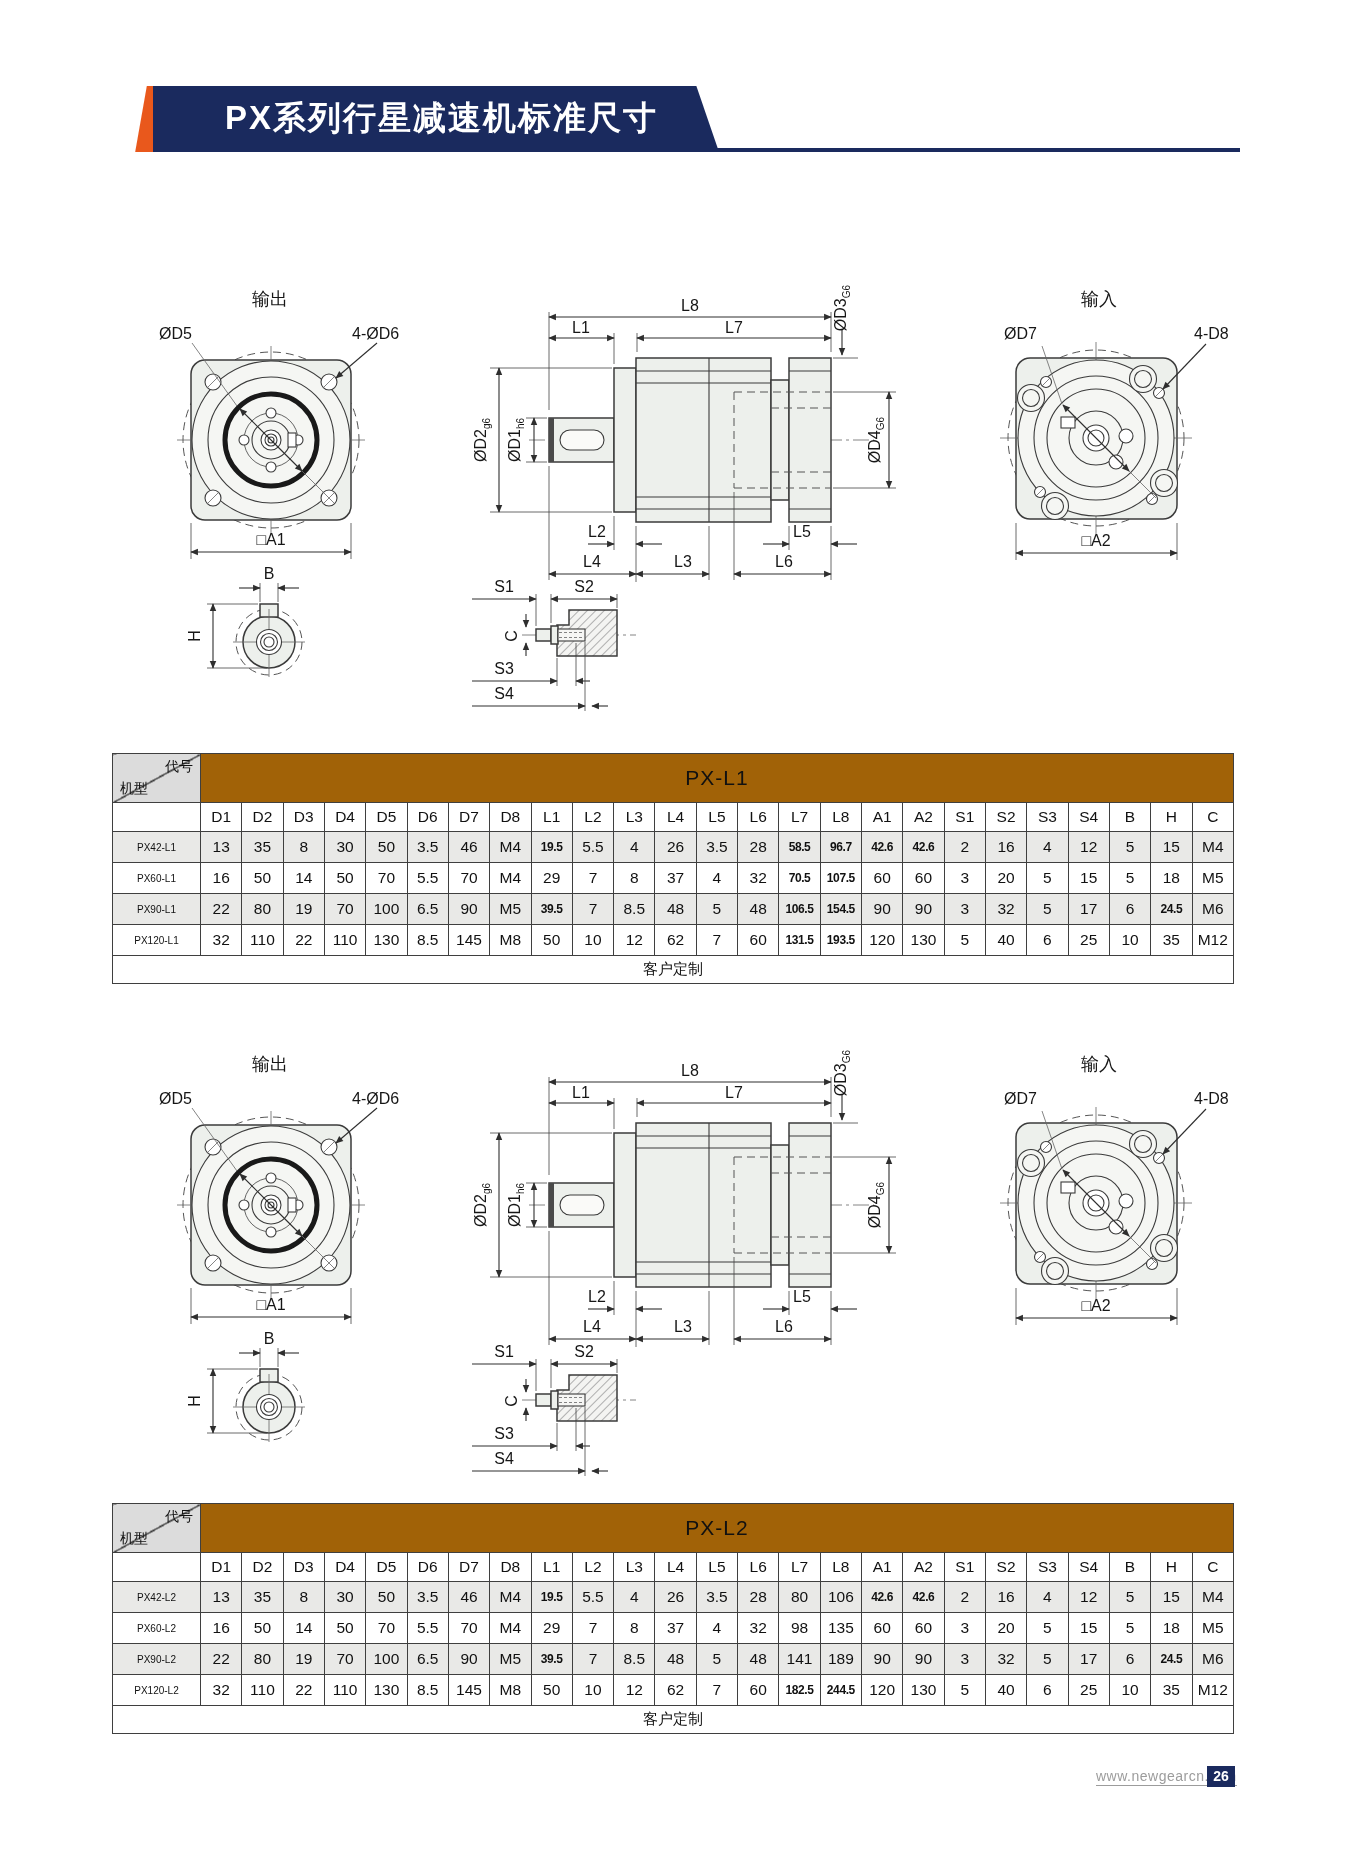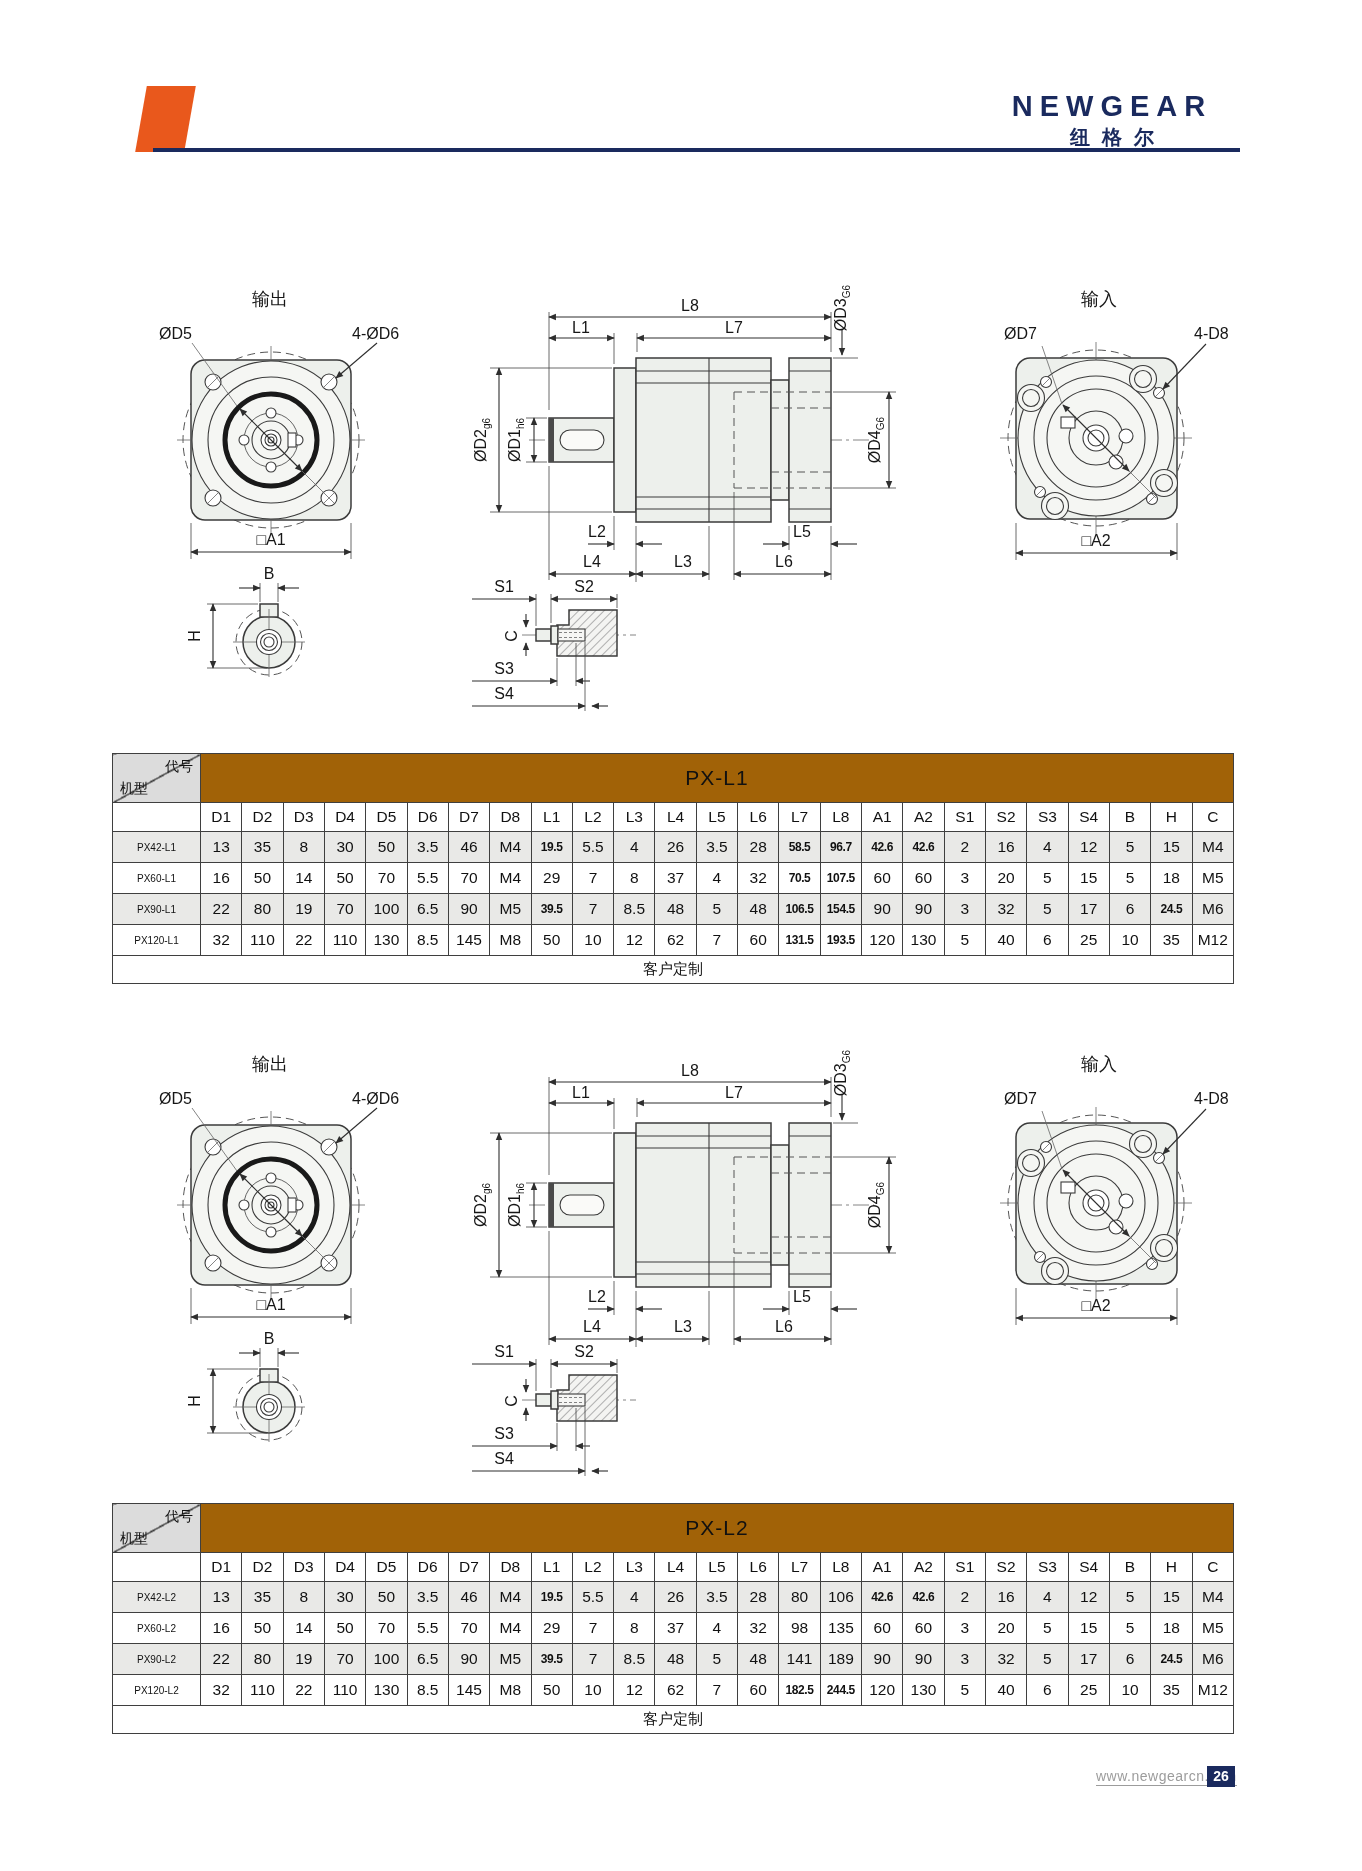--- a/index.html
+++ b/index.html
@@ -83,25 +83,24 @@
     <pattern id="hatch" width="6" height="6" patternUnits="userSpaceOnUse" patternTransform="rotate(45)">
       <rect width="6" height="6" fill="#f4f4f2"></rect>
       <line x1="0" y1="0" x2="0" y2="6" stroke="#8a8a8a" stroke-width="1.3"></line>
     </pattern>
   </defs>
 </svg>
 
 <div id="page">
 
   <div class="orange-block"></div>
+  <div class="navy-banner">
+    <span class="hd-title">PX系列行星减速机标准尺寸</span>
+  </div>
   <div class="navy-underline"></div>
-  <div class="logo">
-    <div class="logo-en">NEWGEAR</div>
-    <div class="logo-cn">纽格尔</div>
-  </div>
 
   <div class="drawing-section" id="ds1">
 
   <svg class="dw dw-output" viewBox="0 0 320 330">
     <circle class="dash" cx="137" cy="210" r="88"></circle>
     <rect class="ol" x="57" y="130" width="160" height="160" rx="14"></rect>
     <line class="thin" x1="43" y1="210" x2="231" y2="210"></line>
     <line class="thin" x1="137" y1="116" x2="137" y2="304"></line>
     <circle class="ln lighter" cx="137" cy="210" r="79"></circle>
     <circle class="ln" cx="137" cy="210" r="63" fill="none"></circle>

